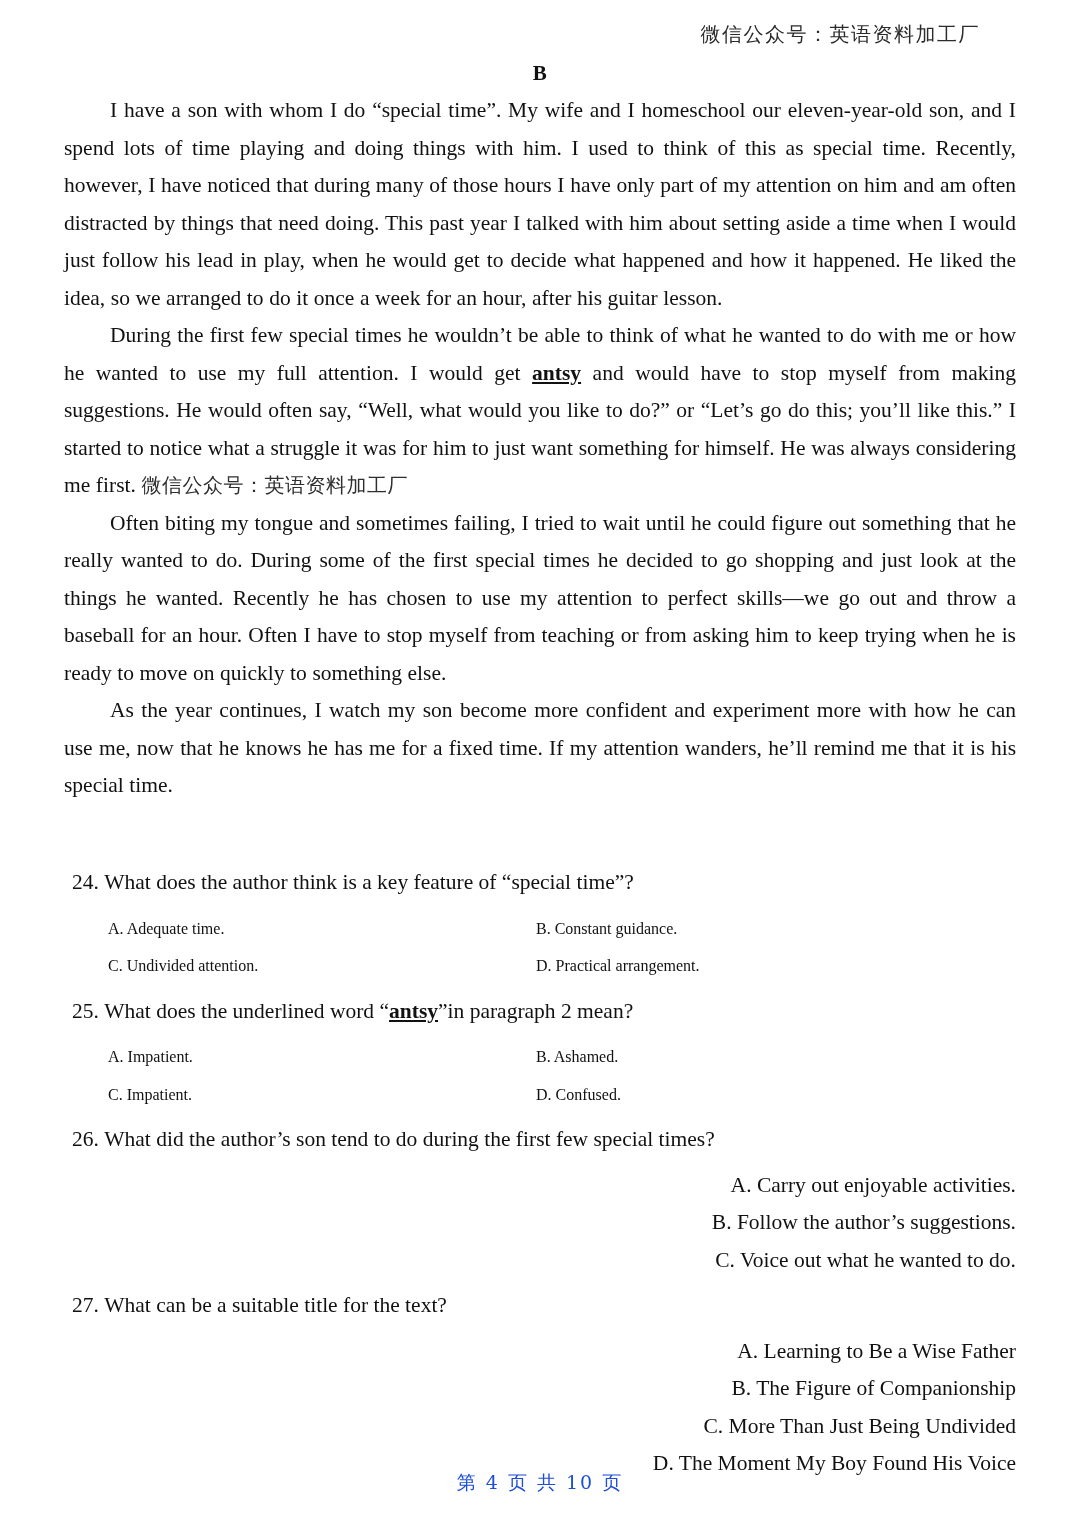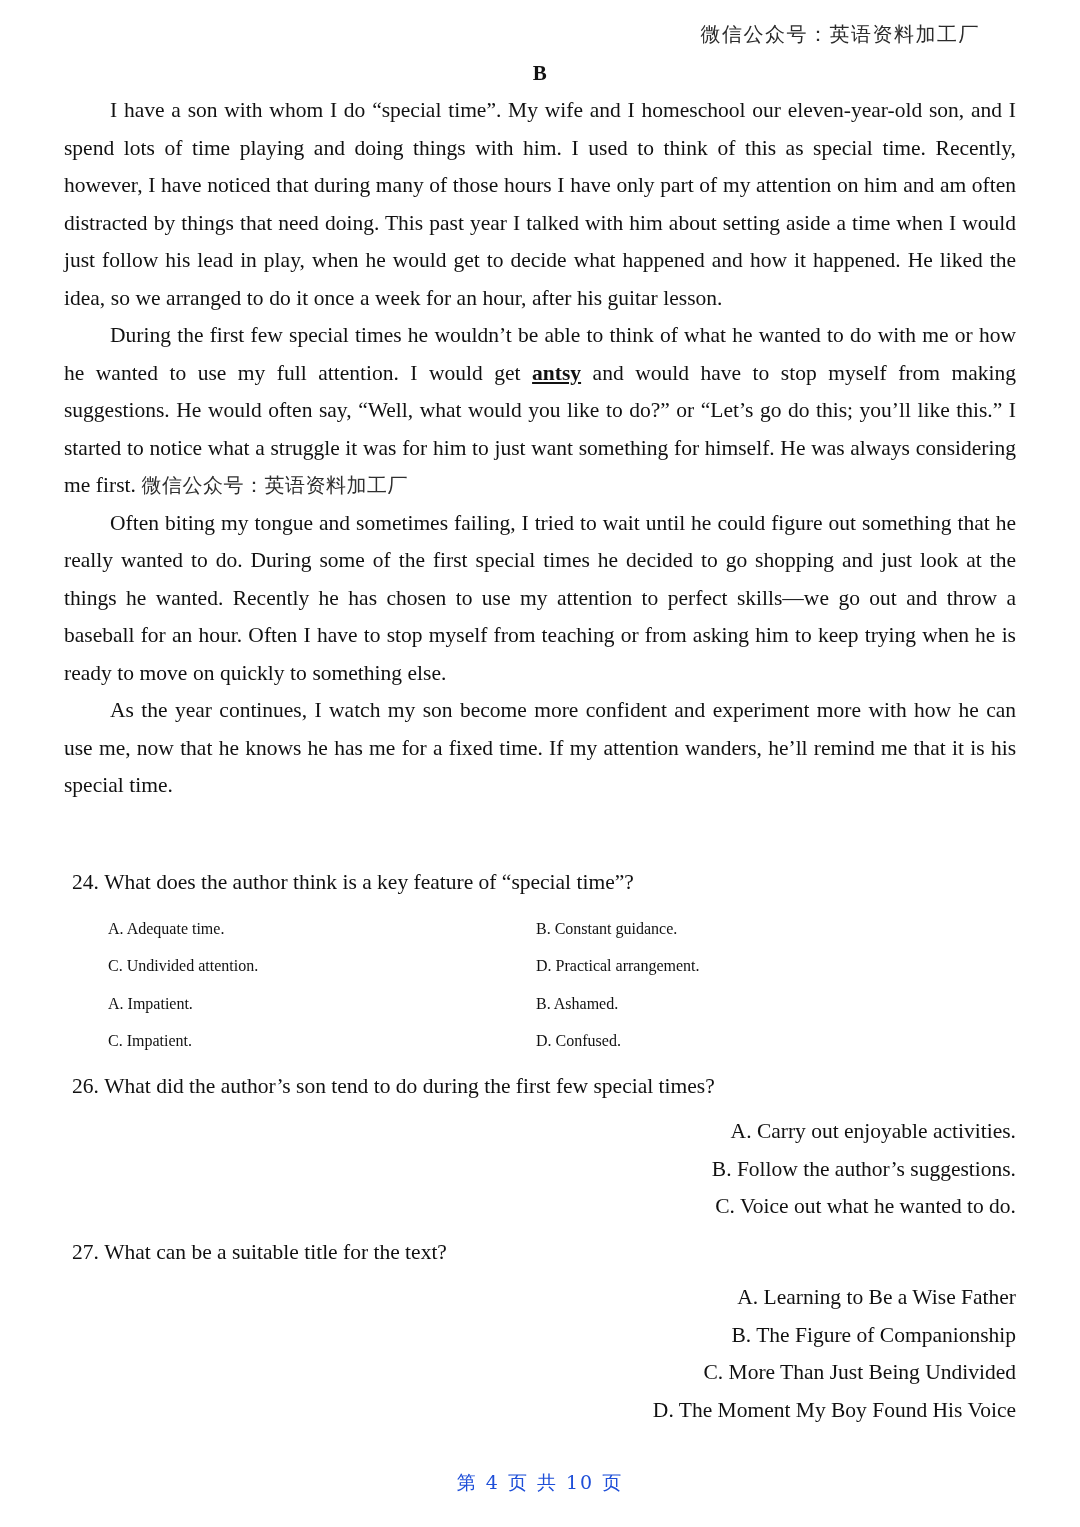--- a/index.html
+++ b/index.html
@@ -157,20 +157,21 @@
         <div class="opt-col">A. Adequate time.</div>
         <div class="opt-col second">B. Constant guidance.</div>
       </div>
       <div class="opt-row">
         <div class="opt-col">C. Undivided attention.</div>
         <div class="opt-col second">D. Practical arrangement.</div>
       </div>
     </div>
 
     <div class="q-block">
+      <div class="q-stem"><span>25.</span>&nbsp;<span>What does the underlined word “</span><span class="emph">antsy</span><span>”in paragraph 2 mean?</span></div>
       <div class="opt-row">
         <div class="opt-col">A. Impatient.</div>
         <div class="opt-col second">B. Ashamed.</div>
       </div>
       <div class="opt-row">
         <div class="opt-col">C. Impatient.</div>
         <div class="opt-col second">D. Confused.</div>
       </div>
     </div>
 

